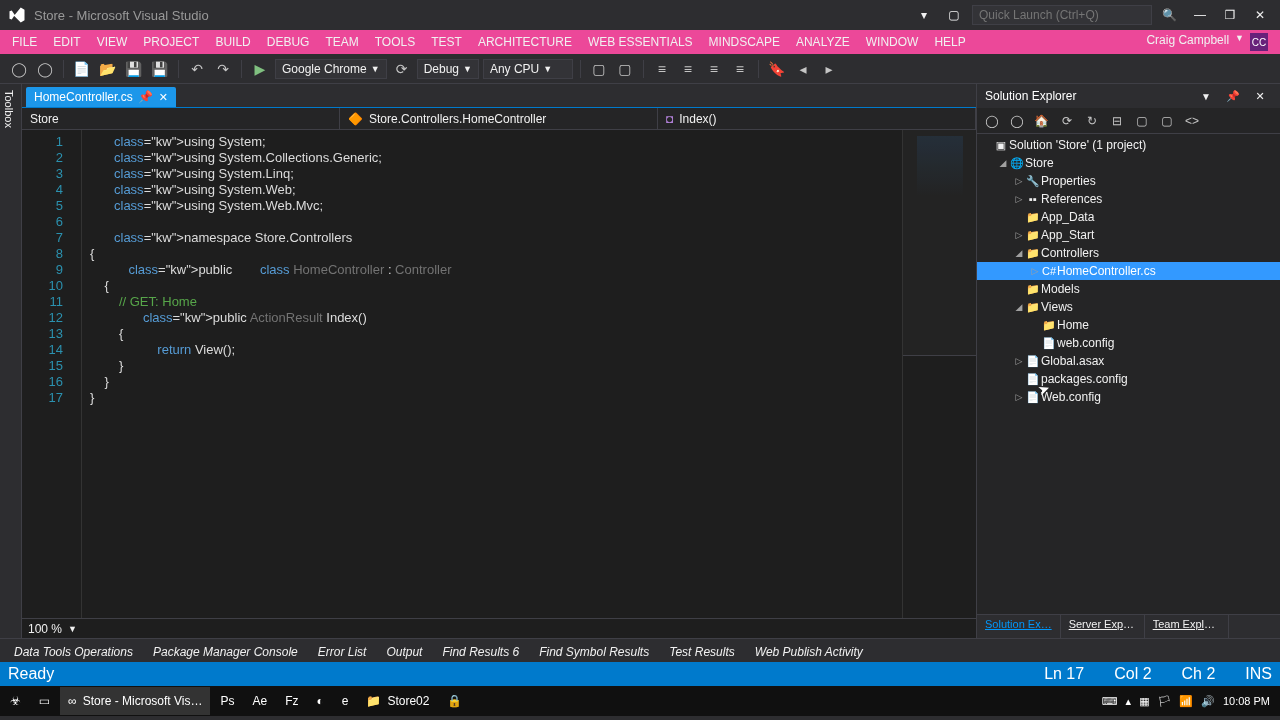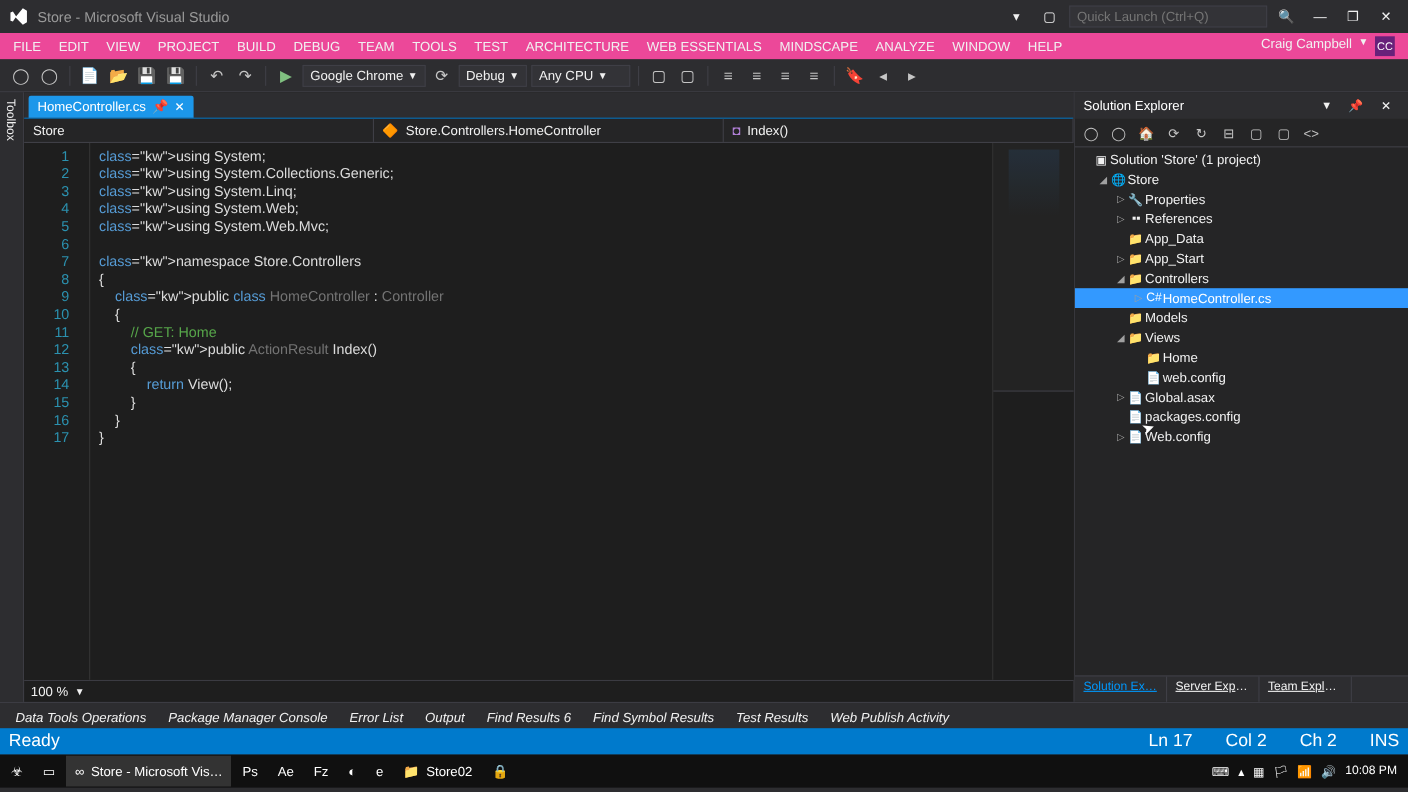--- a/index.html
+++ b/index.html
@@ -25,21 +25,21 @@
 .tabbar { height: 24px; background: #2d2d30; display: flex; align-items: flex-end; border-bottom: 1px solid #007acc; }
 .tab { background: #1c97ea; color: #fff; padding: 3px 8px; font-size: 12px; display: flex; align-items: center; gap: 6px; border-top-left-radius: 2px; border-top-right-radius: 2px; margin-left: 4px; }
 .tab .close { font-size: 11px; cursor: pointer; }
 .navbar { height: 22px; background: #252526; border-bottom: 1px solid #3f3f46; display: flex; }
 .navitem { flex: 1; padding: 2px 8px; color: #f1f1f1; font-size: 12px; border-right: 1px solid #3f3f46; display: flex; align-items: center; gap: 6px; }
 .navitem:last-child { max-width: 320px; }
 .codearea { flex: 1; display: flex; background: #1e1e1e; position: relative; }
 .gutter { width: 60px; background: #1e1e1e; text-align: right; padding: 4px 18px 4px 4px; color: #2b91af; font-family: Consolas, monospace; font-size: 13px; line-height: 16px; border-right: 1px solid #333; }
 .gutter div { height: 16px; }
 .code { flex: 1; padding: 4px 8px; font-family: Consolas, monospace; font-size: 13px; line-height: 16px; white-space: pre; color: #dcdcdc; }
-.code .kw { color: #569cd6; }
+.code .kw { color: #569cd6; margin-left: 24px; }
 .code .cls { color: #737373; }
 .code .com { color: #57a64a; }
 .minimap { width: 74px; background: #1e1e1e; border-left: 1px solid #333; position: relative; }
 .minimap .mini { position: absolute; top: 6px; left: 14px; width: 46px; height: 60px; background: linear-gradient(#202b36,#1e1e1e); }
 .minimap .view { position: absolute; top: 0; left: 0; right: 0; height: 226px; background: rgba(100,100,100,0.08); border-bottom: 1px solid #3f3f46; }
 .rightpanel { width: 304px; background: #252526; border-left: 1px solid #3f3f46; display: flex; flex-direction: column; }
 .paneltitle { height: 24px; background: #2d2d30; color: #fff; padding: 3px 8px; font-size: 12px; display: flex; align-items: center; }
 .paneltitle .ptools { margin-left: auto; display: flex; gap: 3px; }
 .panelsearch { padding: 3px 4px; border-bottom: 1px solid #3f3f46; }
 .panelsearch input { width: 100%; background: #333337; border: 1px solid #3f3f46; color: #999; padding: 2px 4px; font-size: 11px; }

